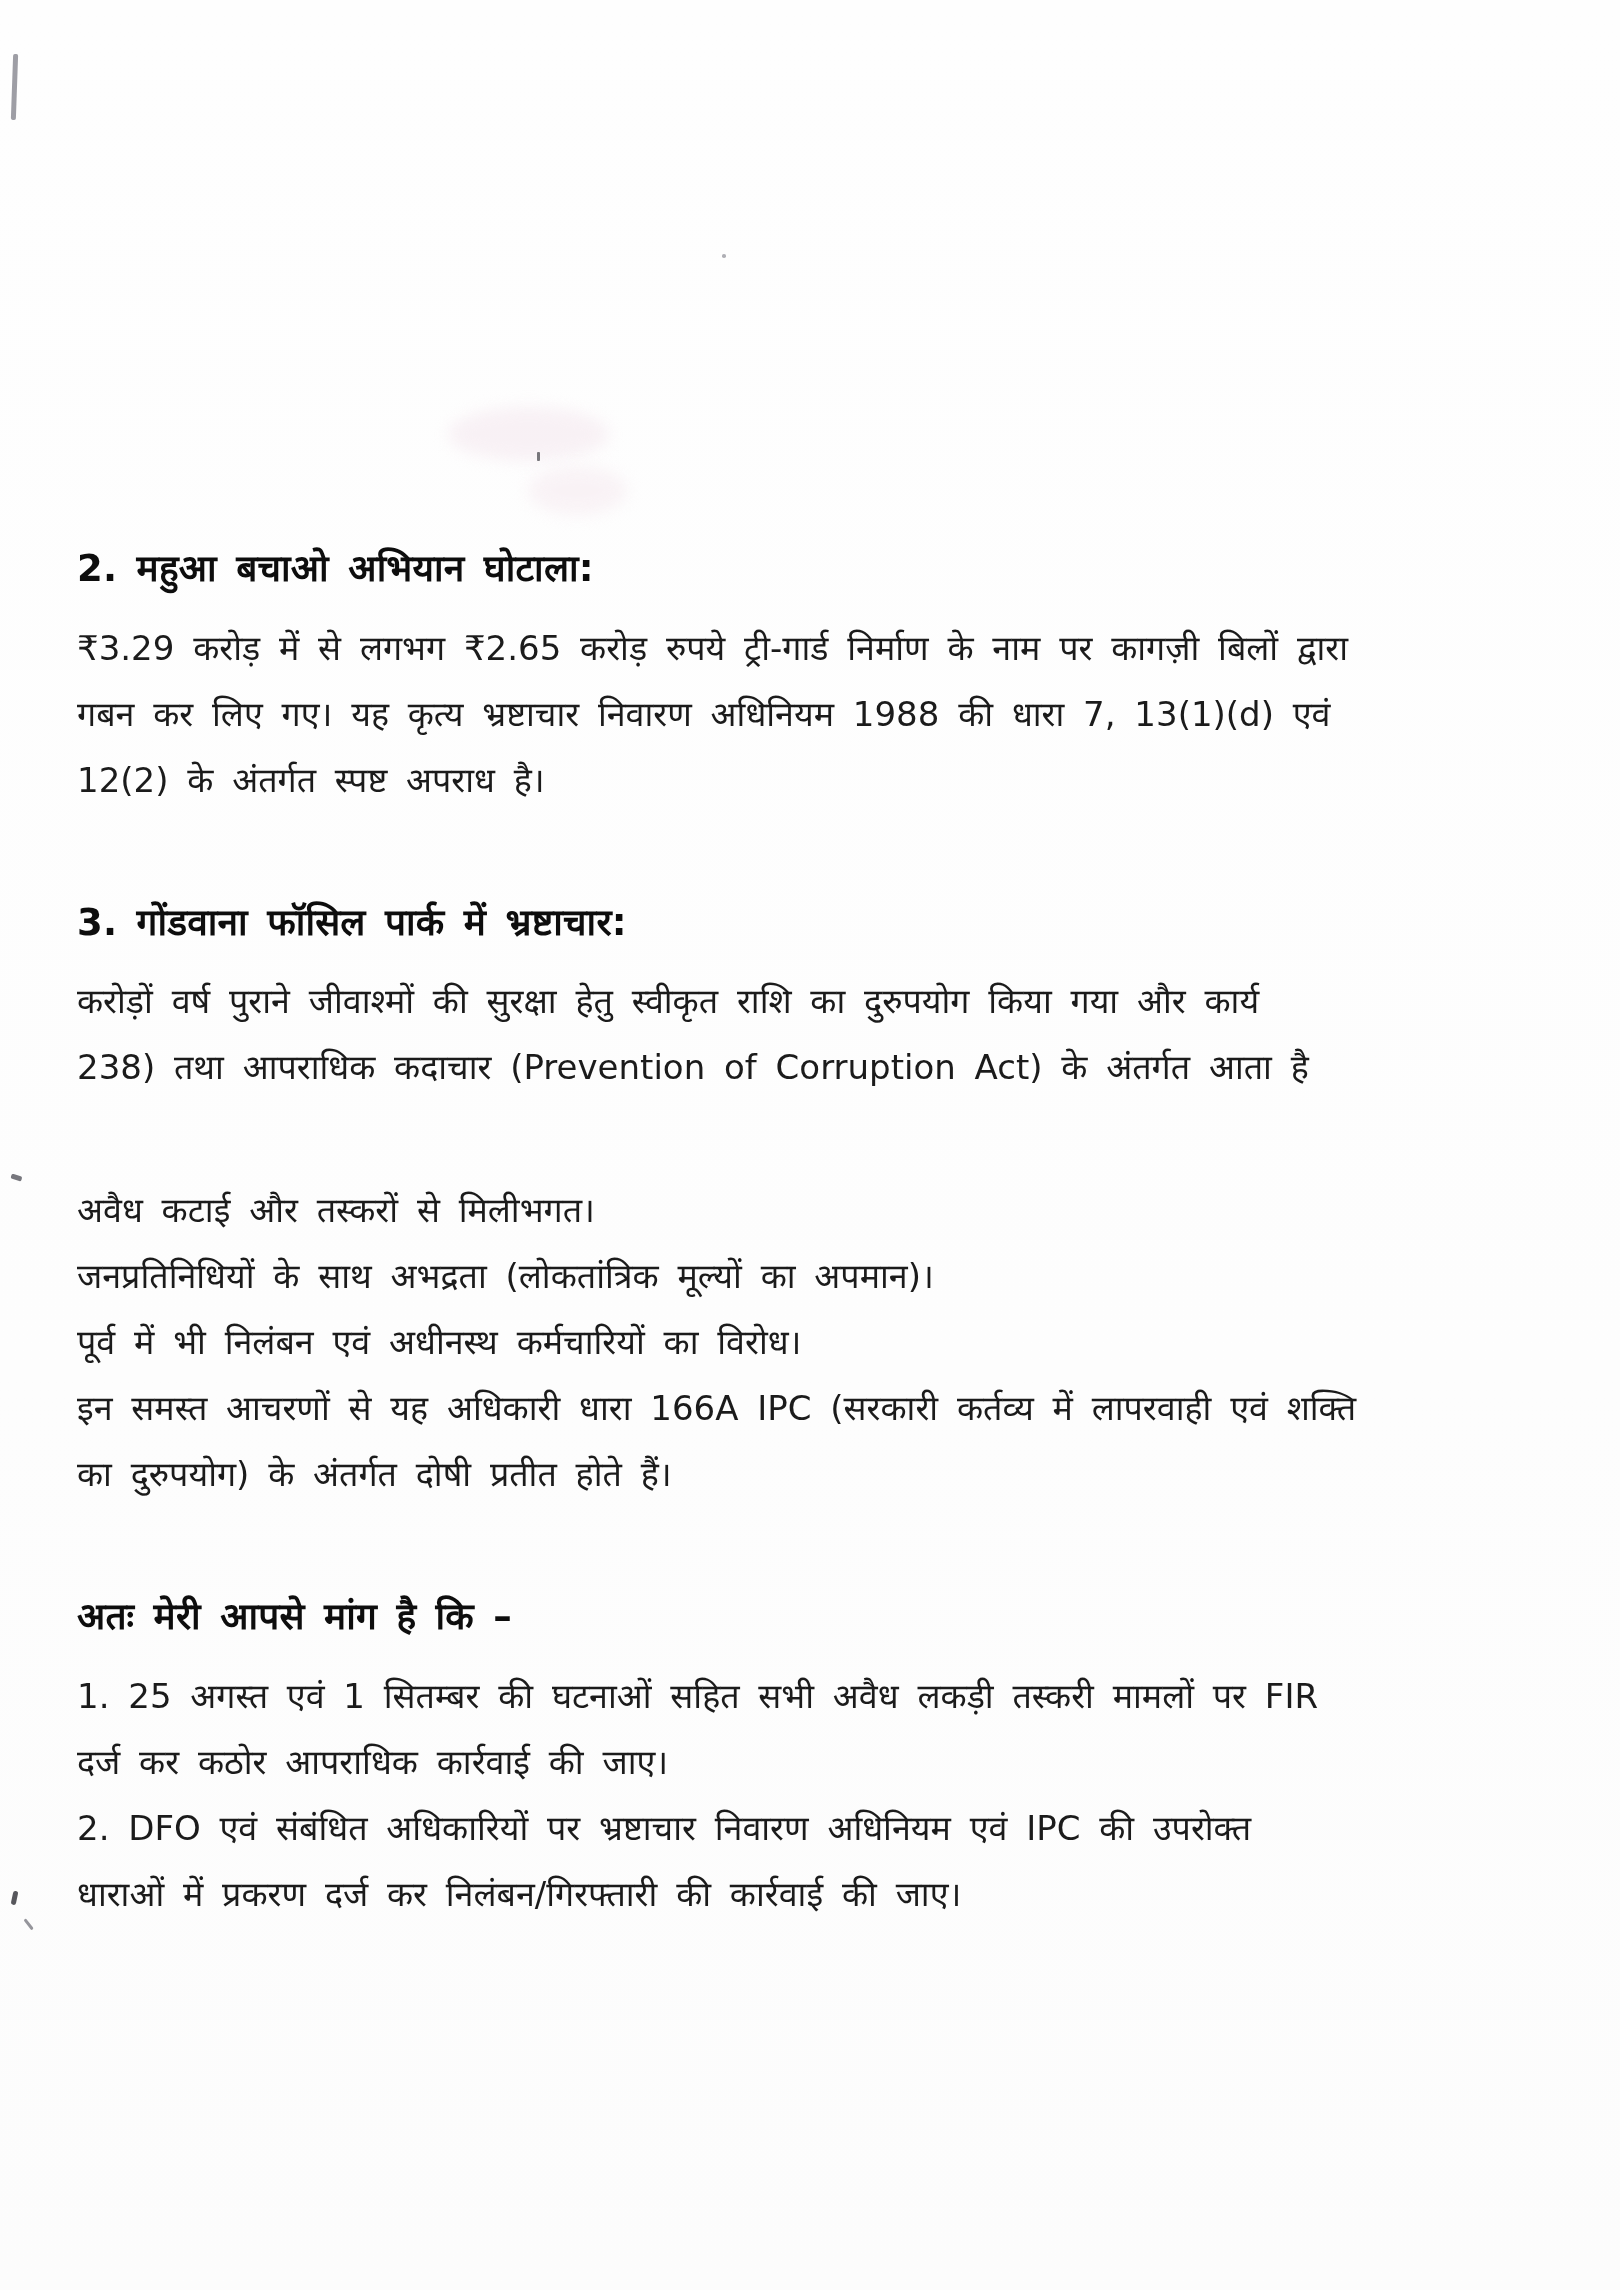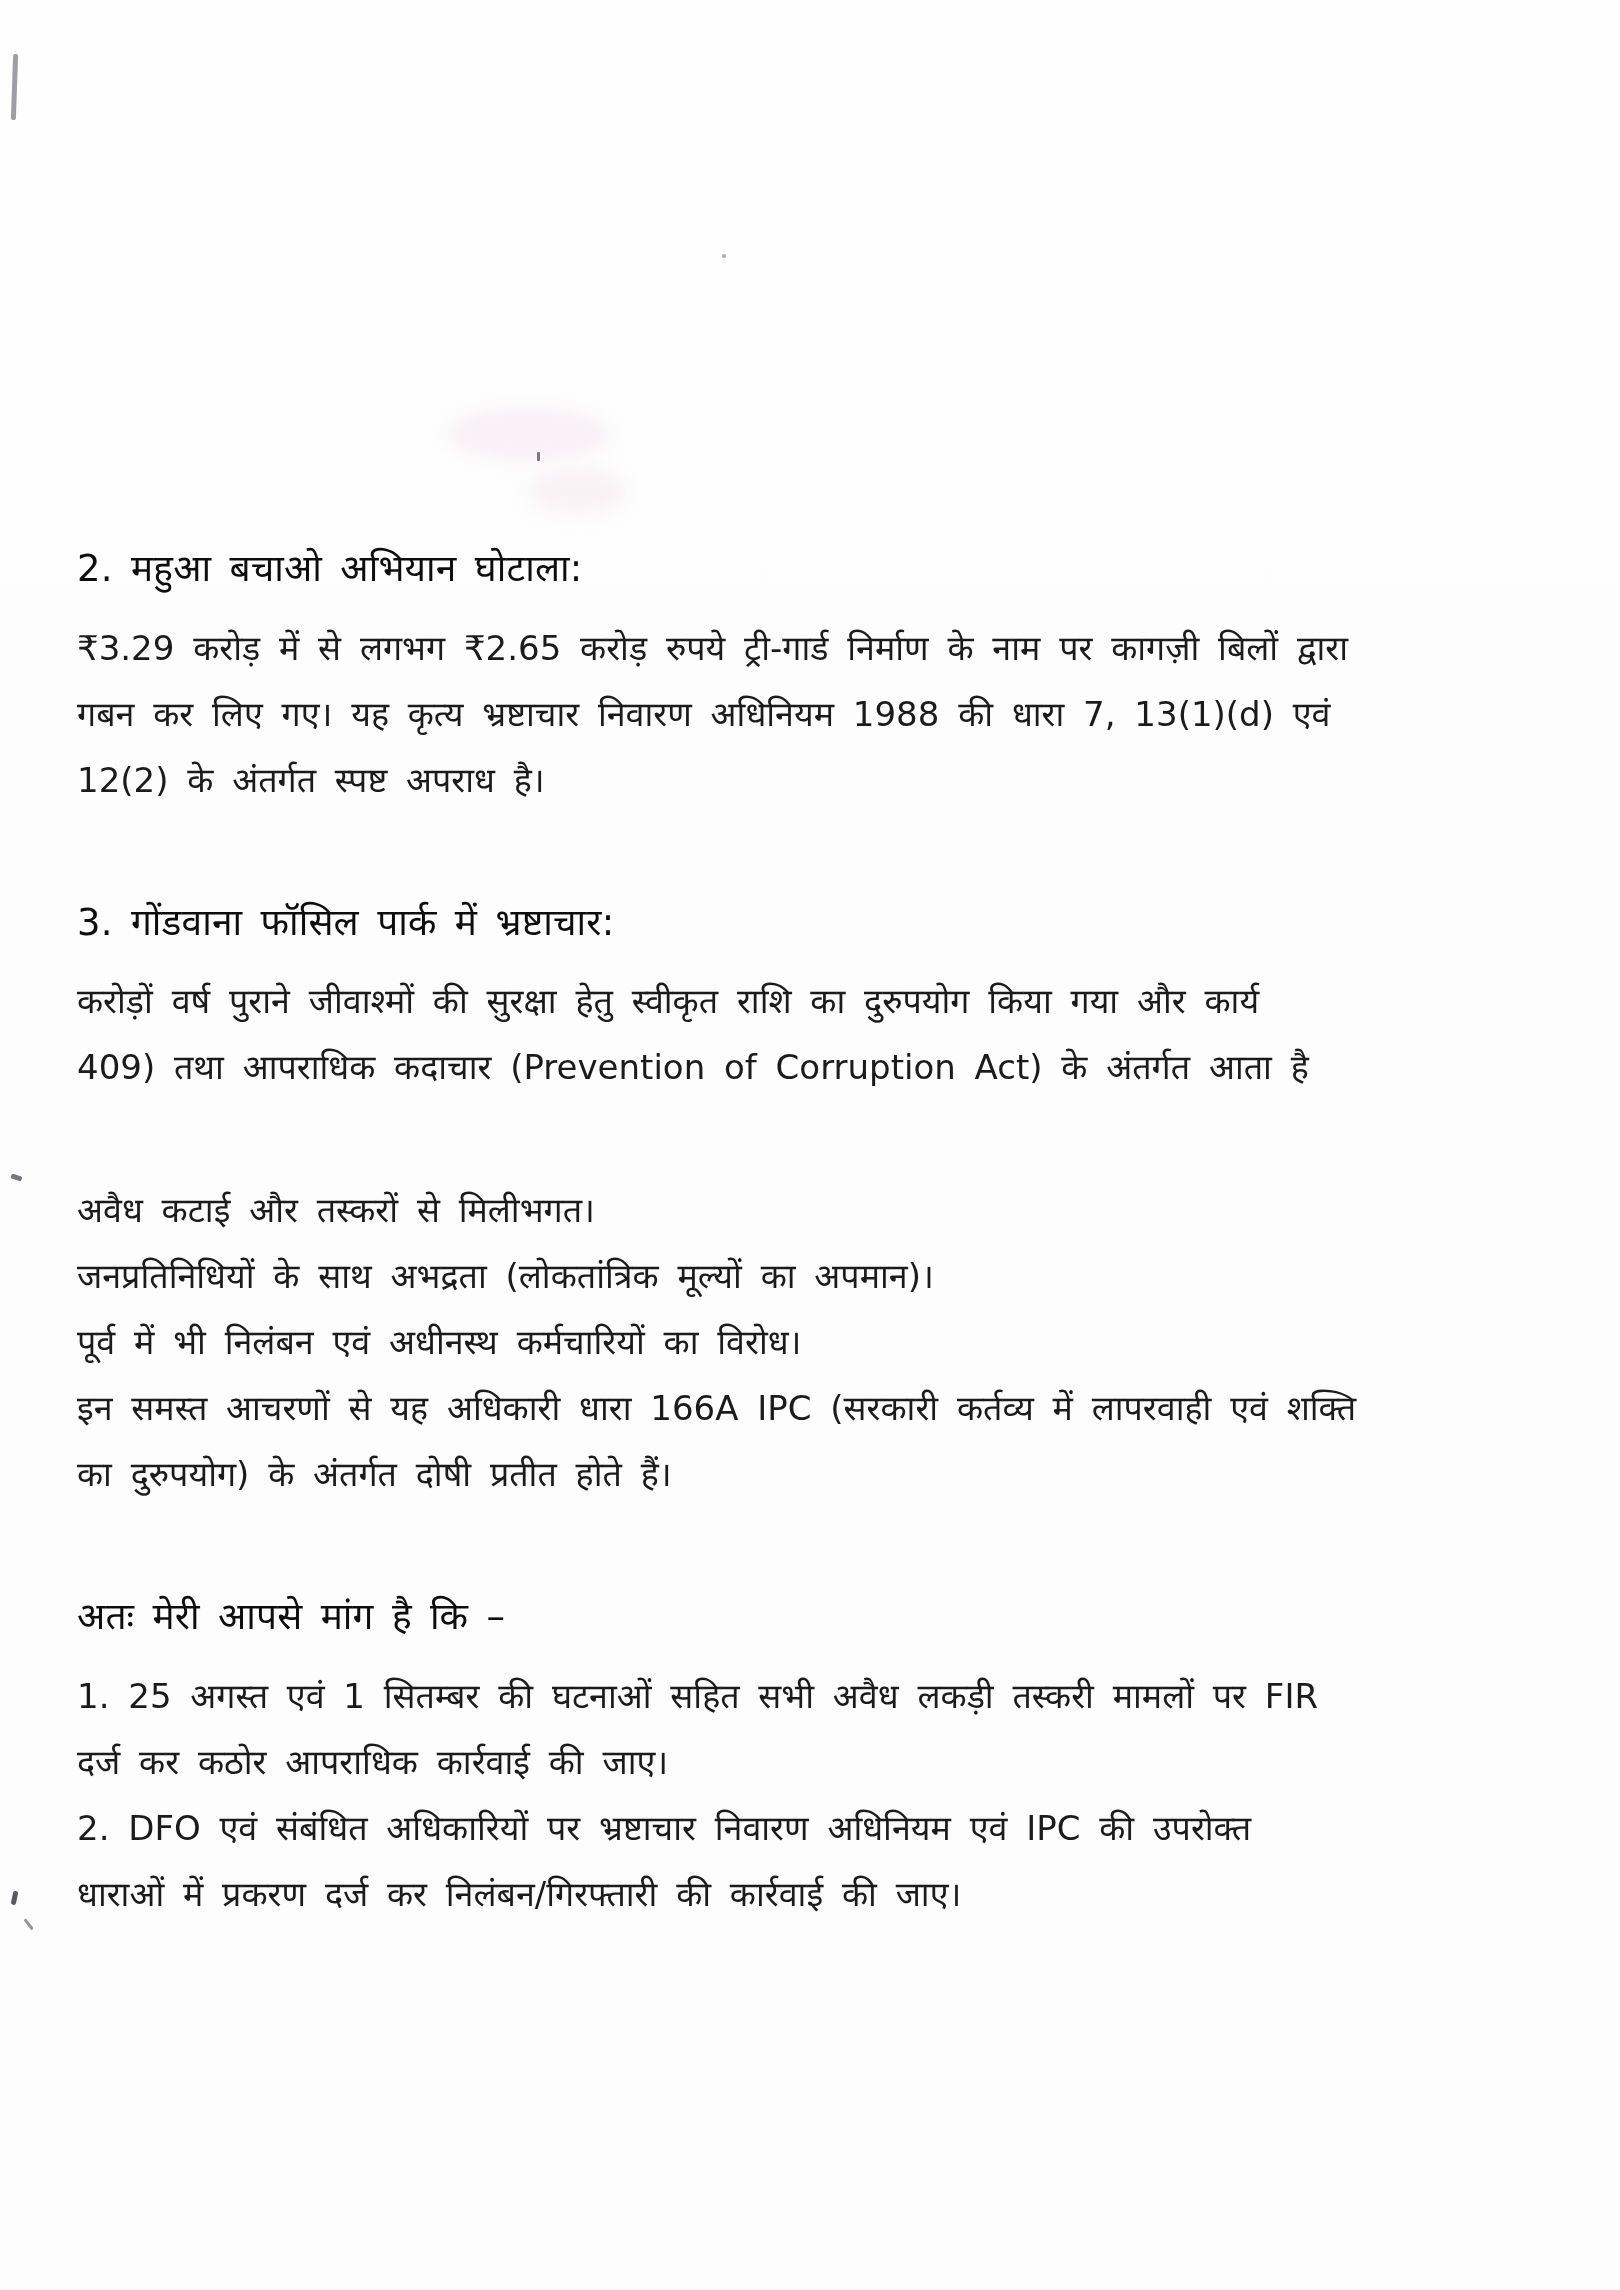--- a/index.html
+++ b/index.html
@@ -25,21 +25,21 @@
     top: 536px;
     left: 77px;
     width: 1487px;
   }
 
   .section { margin-bottom: 77px; }
   .section:last-child { margin-bottom: 0; }
 
   .section-heading {
     font-size: 37px;
-    font-weight: normal;
+    font-weight: bold;
     color: #0d0d0d;
     line-height: 66px;
     margin-bottom: 12.5px;
     word-spacing: 6.3px;
     letter-spacing: 0.2px;
   }
 
   .text-line {
     font-size: 34px;
     line-height: 66px;
@@ -132,21 +132,21 @@
     <div class="section">
       <div class="section-heading">2. महुआ बचाओ अभियान घोटाला:</div>
       <div class="text-line">₹3.29 करोड़ में से लगभग ₹2.65 करोड़ रुपये ट्री-गार्ड निर्माण के नाम पर कागज़ी बिलों द्वारा</div>
       <div class="text-line">गबन कर लिए गए। यह कृत्य भ्रष्टाचार निवारण अधिनियम 1988 की धारा 7, 13(1)(d) एवं</div>
       <div class="text-line">12(2) के अंतर्गत स्पष्ट अपराध है।</div>
     </div>
 
     <div class="section">
       <div class="section-heading">3. गोंडवाना फॉसिल पार्क में भ्रष्टाचार:</div>
       <div class="text-line">करोड़ों वर्ष पुराने जीवाश्मों की सुरक्षा हेतु स्वीकृत राशि का दुरुपयोग किया गया और कार्य</div>
-      <div class="text-line">409) तथा आपराधिक कदाचार (Prevention of Corruption Act) के अंतर्गत आता है</div>
+      <div class="text-line">238) तथा आपराधिक कदाचार (Prevention of Corruption Act) के अंतर्गत आता है</div>
     </div>
 
     <div class="section">
       <div class="text-line">अवैध कटाई और तस्करों से मिलीभगत।</div>
       <div class="text-line">जनप्रतिनिधियों के साथ अभद्रता (लोकतांत्रिक मूल्यों का अपमान)।</div>
       <div class="text-line">पूर्व में भी निलंबन एवं अधीनस्थ कर्मचारियों का विरोध।</div>
       <div class="text-line">इन समस्त आचरणों से यह अधिकारी धारा 166A IPC (सरकारी कर्तव्य में लापरवाही एवं शक्ति</div>
       <div class="text-line">का दुरुपयोग) के अंतर्गत दोषी प्रतीत होते हैं।</div>
     </div>
 

